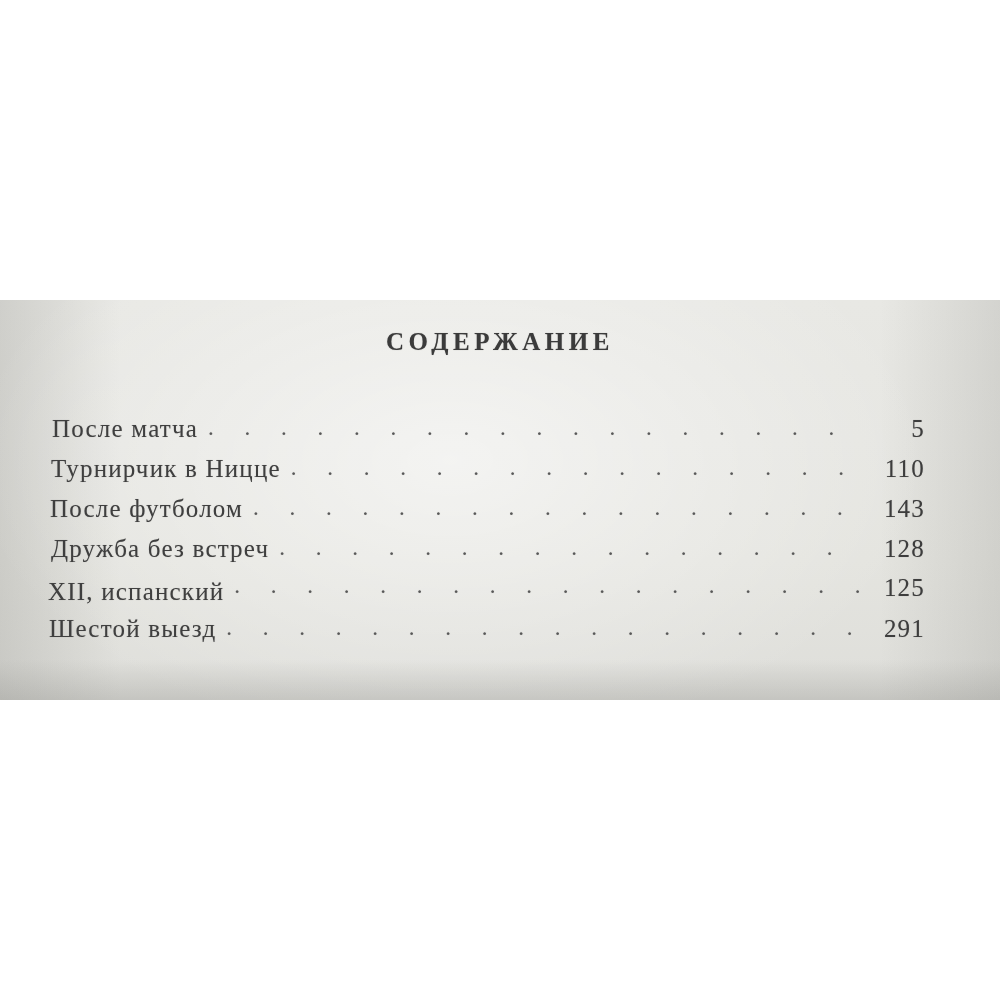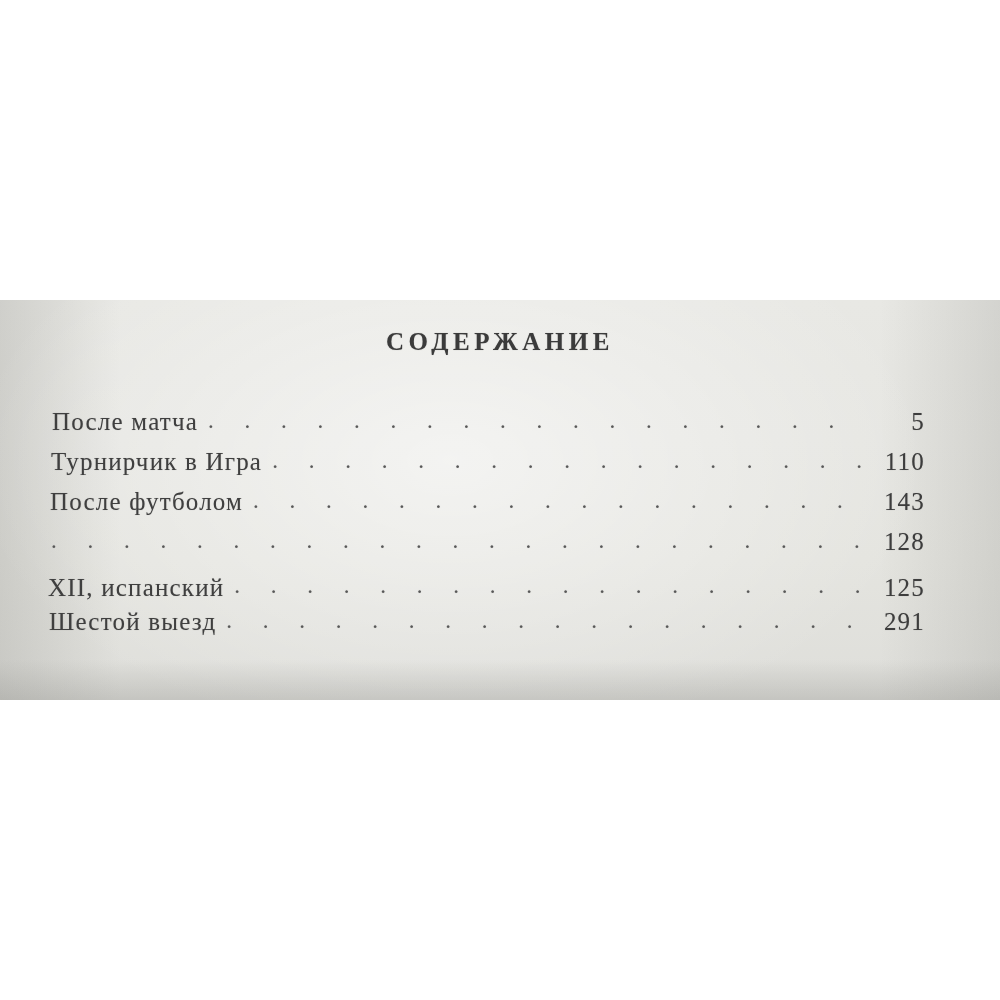--- a/index.html
+++ b/index.html
@@ -90,20 +90,21 @@
     align-items: baseline;
     height: 40px;
     font-size: 25px;
     color: #3f3f3f;
     letter-spacing: 1.2px;
     text-shadow: 0 0 1px rgba(70,70,70,0.28);
   }
   .toc-label {
     white-space: nowrap;
     padding-right: 10px;
+    margin-top: 7px;
   }
   .toc-dots {
     flex: 1 1 auto;
     overflow: hidden;
     white-space: nowrap;
     color: #585858;
     letter-spacing: 12.5px;
     font-size: 23px;
     transform: translateY(-2px);
     min-width: 0;
@@ -137,32 +138,33 @@
 
     <div class="toc-list">
 
       <div class="toc-row r0">
         <span class="toc-label">После  матча</span>
         <span class="toc-dots">. . . . . . . . . . . . . . . . . . . . . . . . . . . . . . . . . . . . . . . . . . . . . . .</span>
         <span class="toc-page">5</span>
       </div>
 
       <div class="toc-row r1">
-        <span class="toc-label">Турнирчик в Игра</span>
+        <span class="toc-label">Турнирчик в Ницце</span>
         <span class="toc-dots">. . . . . . . . . . . . . . . . . . . . . . . . . . . . . . . . . . . . . . . . . . . . . . .</span>
         <span class="toc-page">110</span>
       </div>
 
       <div class="toc-row r2">
         <span class="toc-label">После  футболом</span>
         <span class="toc-dots">. . . . . . . . . . . . . . . . . . . . . . . . . . . . . . . . . . . . . . . . . . . . . . .</span>
         <span class="toc-page">143</span>
       </div>
 
       <div class="toc-row r3">
+        <span class="toc-label">Дружба  без  встреч</span>
         <span class="toc-dots">. . . . . . . . . . . . . . . . . . . . . . . . . . . . . . . . . . . . . . . . . . . . . . .</span>
         <span class="toc-page">128</span>
       </div>
 
       <div class="toc-row r4">
         <span class="toc-label">XII,  испанский</span>
         <span class="toc-dots">. . . . . . . . . . . . . . . . . . . . . . . . . . . . . . . . . . . . . . . . . . . . . . .</span>
         <span class="toc-page">125</span>
       </div>
 

